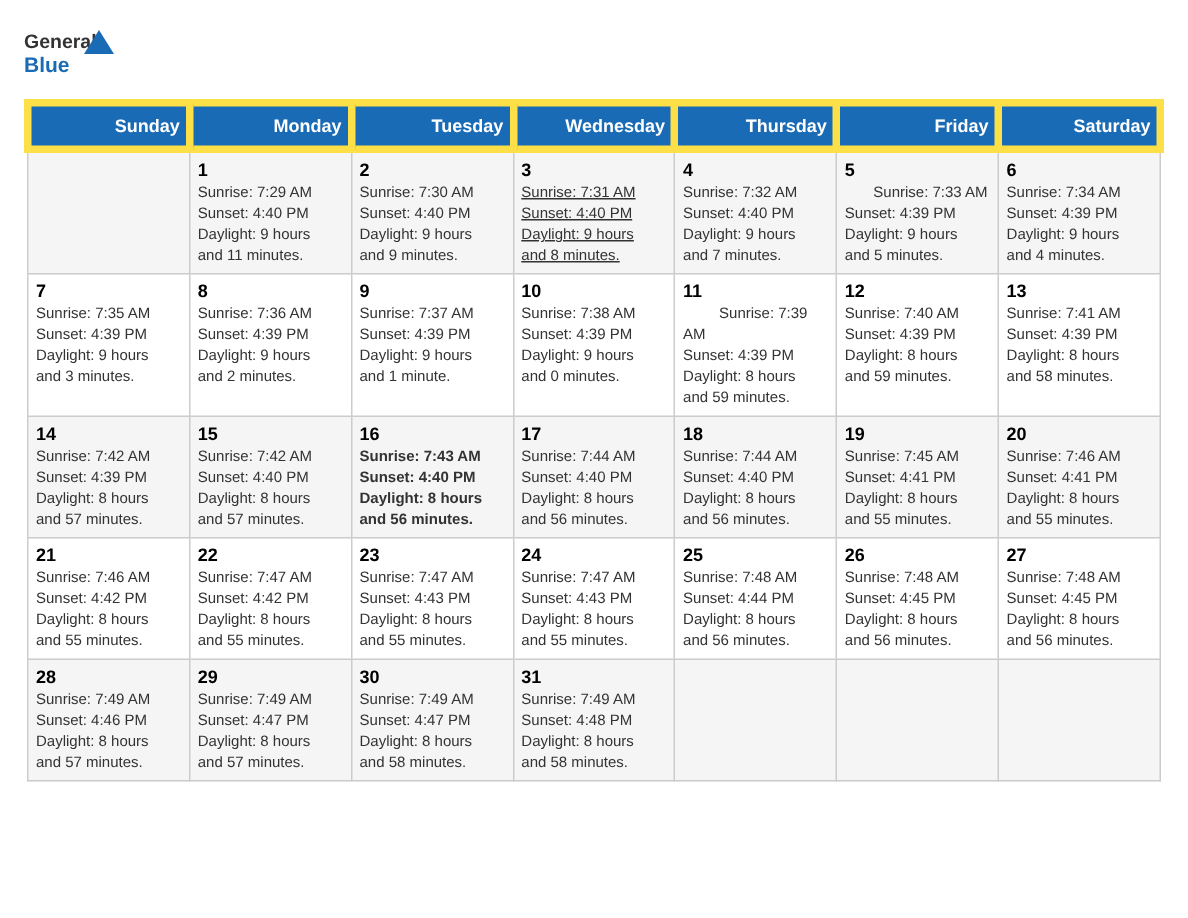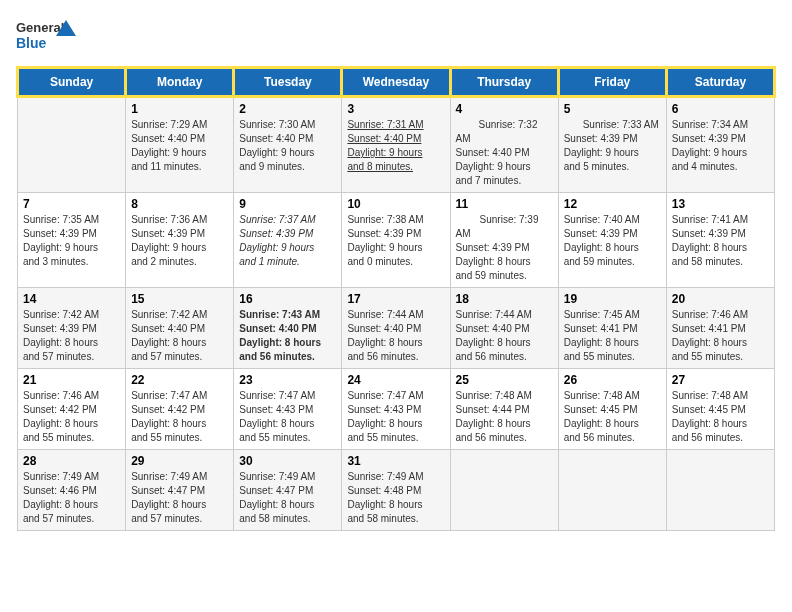--- a/index.html
+++ b/index.html
@@ -37,24 +37,24 @@
       width: 100%;
       border-collapse: collapse;
       font-size: 10.5px;
     }
     thead tr {
       background-color: #1a6bb5;
       color: white;
     }
     thead th {
       padding: 6px 4px;
-      text-align: center;
+      text-align: right;
       font-size: 12px;
       font-weight: bold;
-      border: 3px solid #fde047;
+      border: 5px solid #fde047;
     }
     tbody tr {
       vertical-align: top;
     }
     tbody td {
       padding: 4px 5px;
       border: 1px solid #ccc;
       height: 80px;
       width: calc(100% / 7);
     }
@@ -113,21 +113,21 @@
 Daylight: 9 hours
 and 11 minutes.</span></td>
         <td><span class="day-number">2</span><span class="day-info" style="white-space: pre-line;">Sunrise: 7:30 AM
 Sunset: 4:40 PM
 Daylight: 9 hours
 and 9 minutes.</span></td>
         <td><span class="day-number">3</span><span class="day-info" style="white-space: pre-line; text-decoration: underline;">Sunrise: 7:31 AM
 Sunset: 4:40 PM
 Daylight: 9 hours
 and 8 minutes.</span></td>
-        <td><span class="day-number">4</span><span class="day-info" style="white-space: pre-line; margin-left: 23px;">Sunrise: 7:32 AM
+        <td><span class="day-number">4</span><span class="day-info" style="white-space: pre-line;">Sunrise: 7:32 AM
 Sunset: 4:40 PM
 Daylight: 9 hours
 and 7 minutes.</span></td>
         <td><span class="day-number">5</span><span class="day-info" style="white-space: pre-line; margin-left: 19px;">Sunrise: 7:33 AM
 Sunset: 4:39 PM
 Daylight: 9 hours
 and 5 minutes.</span></td>
         <td><span class="day-number">6</span><span class="day-info" style="white-space: pre-line;">Sunrise: 7:34 AM
 Sunset: 4:39 PM
 Daylight: 9 hours
@@ -135,21 +135,21 @@
       </tr>
       <tr>
         <td><span class="day-number">7</span><span class="day-info" style="white-space: pre-line;">Sunrise: 7:35 AM
 Sunset: 4:39 PM
 Daylight: 9 hours
 and 3 minutes.</span></td>
         <td><span class="day-number">8</span><span class="day-info" style="white-space: pre-line;">Sunrise: 7:36 AM
 Sunset: 4:39 PM
 Daylight: 9 hours
 and 2 minutes.</span></td>
-        <td><span class="day-number">9</span><span class="day-info" style="white-space: pre-line; font-style: italic;">Sunrise: 7:37 AM
+        <td><span class="day-number">9</span><span class="day-info" style="white-space: pre-line;">Sunrise: 7:37 AM
 Sunset: 4:39 PM
 Daylight: 9 hours
 and 1 minute.</span></td>
         <td><span class="day-number">10</span><span class="day-info" style="white-space: pre-line;">Sunrise: 7:38 AM
 Sunset: 4:39 PM
 Daylight: 9 hours
 and 0 minutes.</span></td>
         <td><span class="day-number">11</span><span class="day-info" style="white-space: pre-line; margin-left: 24px;">Sunrise: 7:39 AM
 Sunset: 4:39 PM
 Daylight: 8 hours

